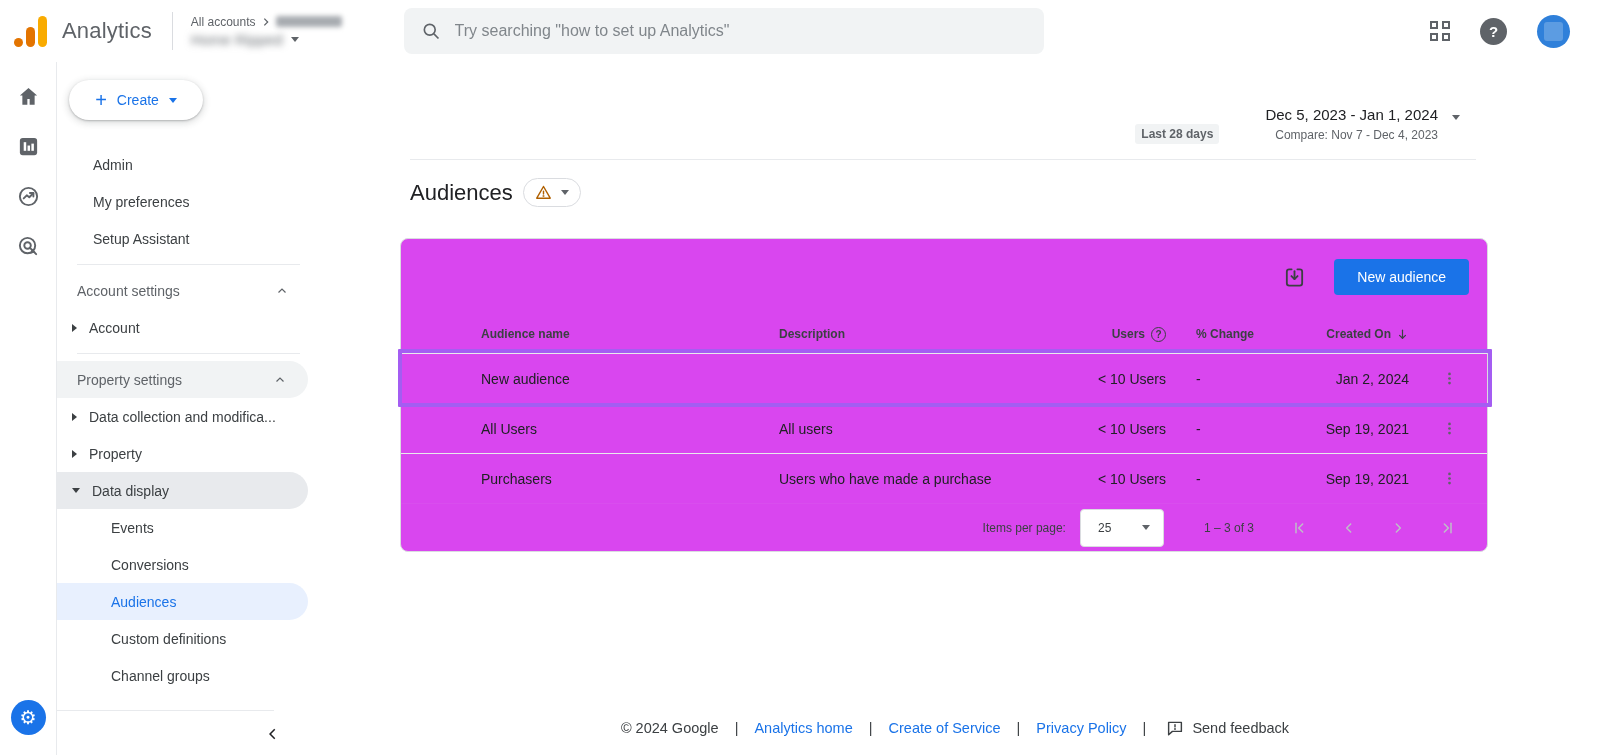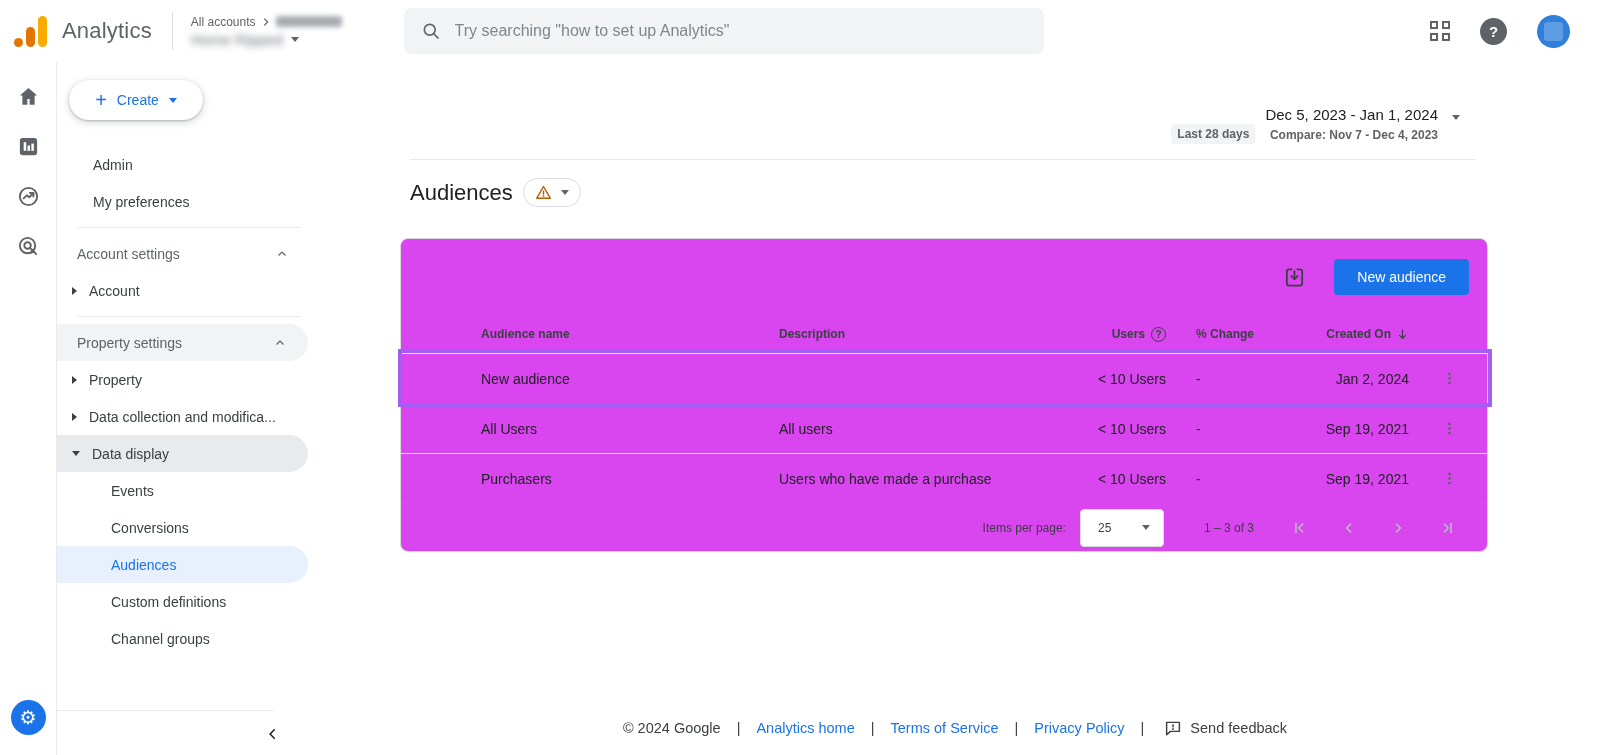--- a/index.html
+++ b/index.html
@@ -65,23 +65,23 @@
   .tri-right { width:0; height:0; border-top:4px solid transparent; border-bottom:4px solid transparent; border-left:5px solid #3c4043; }
   .tri-down { width:0; height:0; border-left:4px solid transparent; border-right:4px solid transparent; border-top:5px solid #3c4043; }
   .sidebar-footer { position:absolute; left:0; right:8px; bottom:14px; }
   .sidebar-footer .fdiv { height:1px; background:#e8eaed; margin:0 28px 16px 0; }
   .collapse { display:flex; justify-content:flex-end; padding-right:22px; cursor:pointer; }
 
   
   .main { flex:1; position:relative; background:#fff; }
   .date-row { display:flex; justify-content:flex-end; align-items:flex-start; gap:10px; margin:44px 140px 0 0; }
   .date-chip { background:#f1f3f4; color:#5f6368; font-size:12px; font-weight:bold; padding:3px 6px; border-radius:3px; margin-top:18px; }
-  .date-main { text-align:right; }
+  .date-main { text-align:right;margin-left:36px; }
   .date-range { font-size:15px; color:#202124; }
-  .date-compare { font-size:12px; color:#5f6368; margin-top:5px;font-weight:bold; }
+  .date-compare { font-size:12px; color:#5f6368; margin-top:5px; }
   .date-caret { margin-top:9px; margin-left:4px; }
   .main-div { height:1px; background:#e8eaed; margin:15px 0 0 100px; width:1066px; }
   .head-row { display:flex; align-items:center; gap:10px; margin:18px 0 0 100px; }
   .page-title { font-size:22px; color:#202124; font-weight:400; }
   .warn-pill { height:29px; border:1px solid #dadce0; border-radius:15px; background:#fff; display:flex;
     align-items:center; gap:9px; padding:0 11px; cursor:pointer; }
 
   .card { margin:31px 0 0 90px; width:1088px; border:1px solid #dadce0; border-radius:8px; position:relative; background:#d946ef; }
   .card-toolbar { height:76px; display:flex; align-items:center; justify-content:flex-end; gap:24px; padding-right:18px; }
   .dl-btn { background:none; border:none; cursor:pointer; padding:4px; display:flex; }
@@ -200,20 +200,23 @@
       <span>Create</span>
       <span class="caret-blue"></span>
     </button>
 
     <div class="menu-item">
         <span>Admin</span>
       </div>
     <div class="menu-item">
         <span>My preferences</span>
       </div>
+    <div class="menu-item">
+        <span>Setup Assistant</span>
+      </div>
 
     <div class="menu-div"></div>
 
     <div class="section-head">
       <span>Account settings</span>
       <svg width="12" height="12" viewBox="0 0 24 24" fill="none" stroke="#5f6368" stroke-width="2.4">
           <path d="M5 15l7-7 7 7"></path>
         </svg>
     </div>
     <div class="sub-item">
@@ -224,25 +227,25 @@
     <div class="menu-div"></div>
 
     <div class="section-head pill">
       <span>Property settings</span>
       <svg width="12" height="12" viewBox="0 0 24 24" fill="none" stroke="#5f6368" stroke-width="2.4">
           <path d="M5 15l7-7 7 7"></path>
         </svg>
     </div>
     <div class="sub-item">
       <span class="tri-right"></span>
-      <span class="label">Property</span>
+      <span class="label">Data collection and modifica...</span>
     </div>
     <div class="sub-item">
       <span class="tri-right"></span>
-      <span class="label">Data collection and modifica...</span>
+      <span class="label">Property</span>
     </div>
     <div class="sub-item pill-gray">
       <span class="tri-down"></span>
       <span class="label">Data display</span>
     </div>
 
     <div class="leaf-item">
         <span>Events</span>
       </div>
     <div class="leaf-item">
@@ -406,21 +409,21 @@
       </div>
 
       <div class="highlight-box"></div>
     </div>
 
     <div class="footer">
       <span>© 2024 Google</span>
       <span>|</span>
       <a>Analytics home</a>
       <span>|</span>
-      <a>Terms of Service</a>
+      <a>Create of Service</a>
       <span>|</span>
       <a>Privacy Policy</a>
       <span>|</span>
       <span class="feedback">
         <svg width="18" height="18" viewBox="0 0 24 24" fill="none" stroke="#3c4043" stroke-width="1.9" stroke-linejoin="round">
           <path d="M3.5 4.5h17v12h-12l-5 4.5z"></path>
             <line x1="12" y1="7.5" x2="12" y2="10.5" stroke-linecap="round"></line>
             <circle cx="12" cy="13.2" r="0.4" fill="#3c4043"></circle>
         </svg>
         <span>Send feedback</span>

